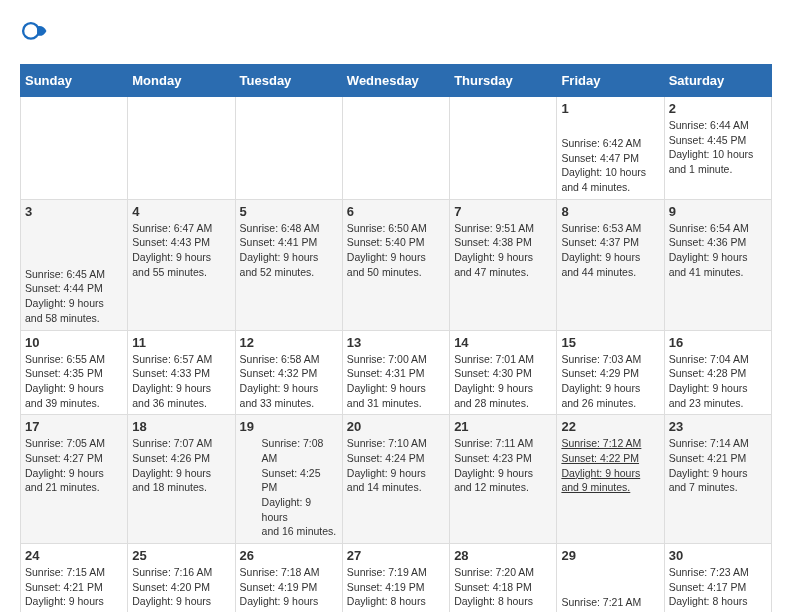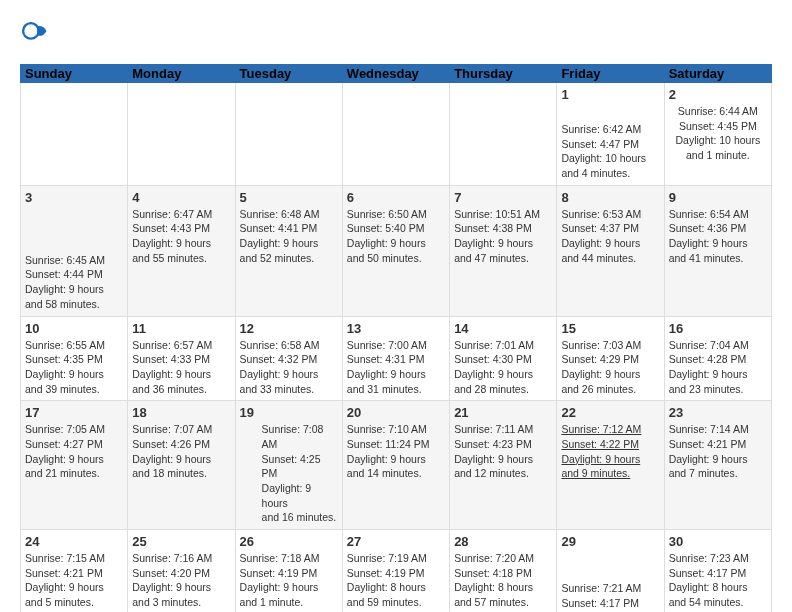--- a/index.html
+++ b/index.html
@@ -44,22 +44,22 @@
       font-size: 15px;
       color: #555;
     }
     .calendar {
       width: 100%;
       border-collapse: collapse;
       font-size: 11px;
     }
     .calendar th {
       background: #2b6cb0;
-      color: #000000;
-      padding: 1px 4px;
+      color: #ffffff;
+      padding: 8px 4px;
       text-align: left;
       font-size: 13px;
       font-weight: bold;
       border: 1px solid #2b6cb0;
     }
     .calendar td {
       border: 1px solid #ddd;
       vertical-align: top;
       padding: 4px;
       width: calc(100% / 7);
@@ -125,21 +125,21 @@
         <td class="empty-cell"></td>
         <td>
           <div class="day-number">1</div>
           <div class="day-info" style="white-space: pre-line; margin-top: 20px;">Sunrise: 6:42 AM
 Sunset: 4:47 PM
 Daylight: 10 hours
 and 4 minutes.</div>
         </td>
         <td>
           <div class="day-number">2</div>
-          <div class="day-info" style="white-space: pre-line; text-align: center;">Sunrise: 6:44 AM
+          <div class="day-info" style="white-space: pre-line;">Sunrise: 6:44 AM
 Sunset: 4:45 PM
 Daylight: 10 hours
 and 1 minute.</div>
         </td>
       </tr>
       <tr>
         <td>
           <div class="day-number">3</div>
           <div class="day-info" style="white-space: pre-line; margin-top: 48px;">Sunrise: 6:45 AM
 Sunset: 4:44 PM
@@ -162,21 +162,21 @@
         </td>
         <td>
           <div class="day-number">6</div>
           <div class="day-info" style="white-space: pre-line;">Sunrise: 6:50 AM
 Sunset: 5:40 PM
 Daylight: 9 hours
 and 50 minutes.</div>
         </td>
         <td>
           <div class="day-number">7</div>
-          <div class="day-info" style="white-space: pre-line;">Sunrise: 10:51 AM
+          <div class="day-info" style="white-space: pre-line;">Sunrise: 9:51 AM
 Sunset: 4:38 PM
 Daylight: 9 hours
 and 47 minutes.</div>
         </td>
         <td>
           <div class="day-number">8</div>
           <div class="day-info" style="white-space: pre-line;">Sunrise: 6:53 AM
 Sunset: 4:37 PM
 Daylight: 9 hours
 and 44 minutes.</div>
@@ -258,21 +258,21 @@
         <td>
           <div class="day-number">19</div>
           <div class="day-info" style="white-space: pre-line; margin-left: 22px;">Sunrise: 7:08 AM
 Sunset: 4:25 PM
 Daylight: 9 hours
 and 16 minutes.</div>
         </td>
         <td>
           <div class="day-number">20</div>
           <div class="day-info" style="white-space: pre-line;">Sunrise: 7:10 AM
-Sunset: 11:24 PM
+Sunset: 4:24 PM
 Daylight: 9 hours
 and 14 minutes.</div>
         </td>
         <td>
           <div class="day-number">21</div>
           <div class="day-info" style="white-space: pre-line;">Sunrise: 7:11 AM
 Sunset: 4:23 PM
 Daylight: 9 hours
 and 12 minutes.</div>
         </td>

